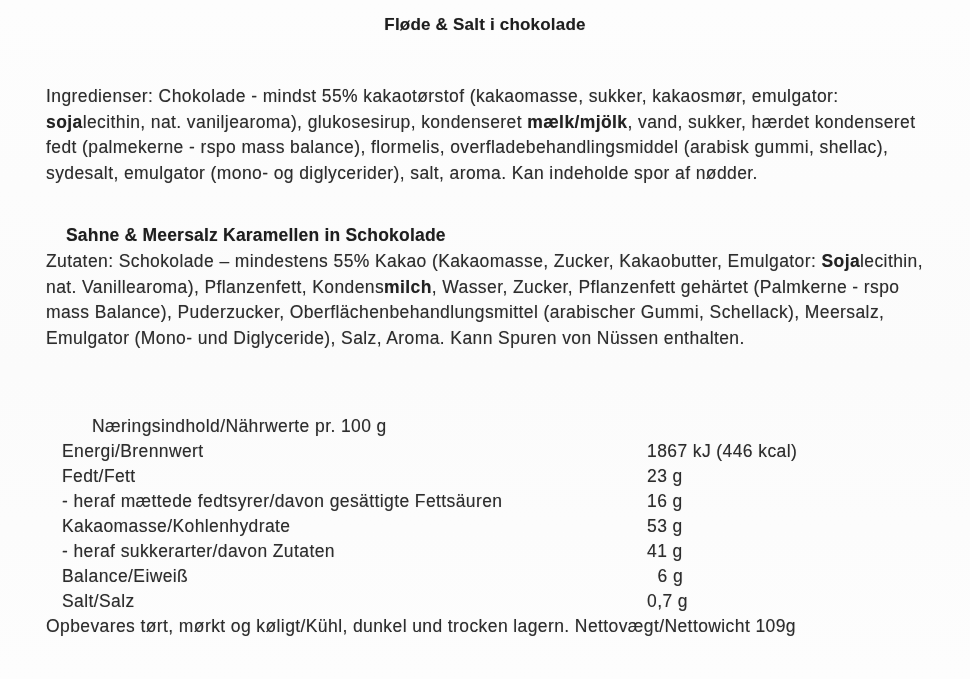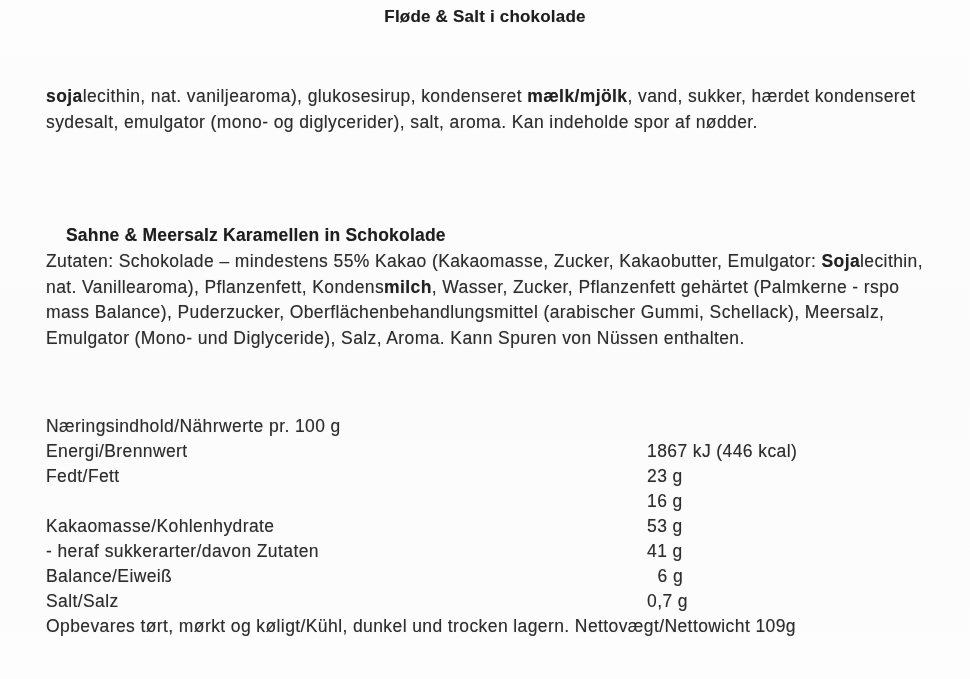--- a/index.html
+++ b/index.html
@@ -13,57 +13,59 @@
   .doc {
     position: relative;
     width: 970px; height: 679px;
     background: linear-gradient(180deg, #fdfdfd 0%, #fbfbfb 55%, #fdfdfd 100%);
     font-size: 17.5px;
     letter-spacing: 0.4px;
     text-shadow: 0 0 0.7px rgba(50,50,50,0.45);
   }
   .title {
     position: absolute; top: 7px; left: 0; right: 0;
-    margin: 0;
+    margin: 8px;
     text-align: center;
     font-size: 17px;
     font-weight: 700;
     letter-spacing: 0.2px;
     color: #1e1e1e;
   }
   .para .line { height: 25.5px; white-space: nowrap; }
   .b { font-weight: 700; color: #222; }
   .block-da { position: absolute; left: 46px; top: 86px; width: 890px; }
   .block-de { position: absolute; left: 46px; top: 225px; width: 890px; }
   .section-heading {
     font-weight: 700;
     color: #1e1e1e;
     height: 26px;
     letter-spacing: 0.2px;
     margin-left: 20px;
   }
   .nutrition { position: absolute; left: 46px; top: 416px; width: 890px; }
-  .nut-header { height: 25px; }
+  .nut-header { height: 25px; margin-left: 46px; }
   .nut-row { position: relative; height: 25px; }
-  .nut-label { display: inline-block; }
+  .nut-label { display: inline-block; margin-left: 16px; }
   .nut-value {
     position: absolute; left: 601px; top: 0;
     white-space: pre;
   }
   .storage { position: absolute; left: 46px; top: 616px; width: 910px; white-space: nowrap; }
 </style>
 </head>
 <body>
 
 <div class="doc">
 
   <h1 class="title">Fløde &amp; Salt i chokolade</h1>
 
   <div class="para block-da">
+      <div class="line"><span>Ingredienser: Chokolade - mindst 55% kakaotørstof (kakaomasse, sukker, kakaosmør, emulgator:</span></div>
       <div class="line"><span class="b">soja</span><span>lecithin, nat. vaniljearoma), glukosesirup, kondenseret </span><span class="b">mælk/mjölk</span><span>, vand, sukker, hærdet kondenseret</span></div>
+      <div class="line"><span>fedt (palmekerne - rspo mass balance), flormelis, overfladebehandlingsmiddel (arabisk gummi, shellac),</span></div>
       <div class="line"><span>sydesalt, emulgator (mono- og diglycerider), salt, aroma. Kan indeholde spor af nødder.</span></div>
     </div>
 
   <div class="block-de">
     <div class="section-heading">Sahne &amp; Meersalz Karamellen in Schokolade</div>
     <div class="para">
         <div class="line"><span>Zutaten: Schokolade – mindestens 55% Kakao (Kakaomasse, Zucker, Kakaobutter, Emulgator: </span><span class="b">Soja</span><span>lecithin,</span></div>
         <div class="line"><span>nat. Vanillearoma), Pflanzenfett, Kondens</span><span class="b">milch</span><span>, Wasser, Zucker, Pflanzenfett gehärtet (Palmkerne - rspo</span></div>
         <div class="line"><span>mass Balance), Puderzucker, Oberflächenbehandlungsmittel (arabischer Gummi, Schellack), Meersalz,</span></div>
         <div class="line"><span>Emulgator (Mono- und Diglyceride), Salz, Aroma. Kann Spuren von Nüssen enthalten.</span></div>
@@ -75,20 +77,21 @@
 
     <div class="nut-row">
       <span class="nut-label">Energi/Brennwert</span>
       <span class="nut-value">1867 kJ (446 kcal)</span>
     </div>
     <div class="nut-row">
       <span class="nut-label">Fedt/Fett</span>
       <span class="nut-value">23 g</span>
     </div>
     <div class="nut-row">
+      <span class="nut-label">- heraf mættede fedtsyrer/davon gesättigte Fettsäuren</span>
       <span class="nut-value">16 g</span>
     </div>
     <div class="nut-row">
       <span class="nut-label">Kakaomasse/Kohlenhydrate</span>
       <span class="nut-value">53 g</span>
     </div>
     <div class="nut-row">
       <span class="nut-label">- heraf sukkerarter/davon Zutaten</span>
       <span class="nut-value">41 g</span>
     </div>

